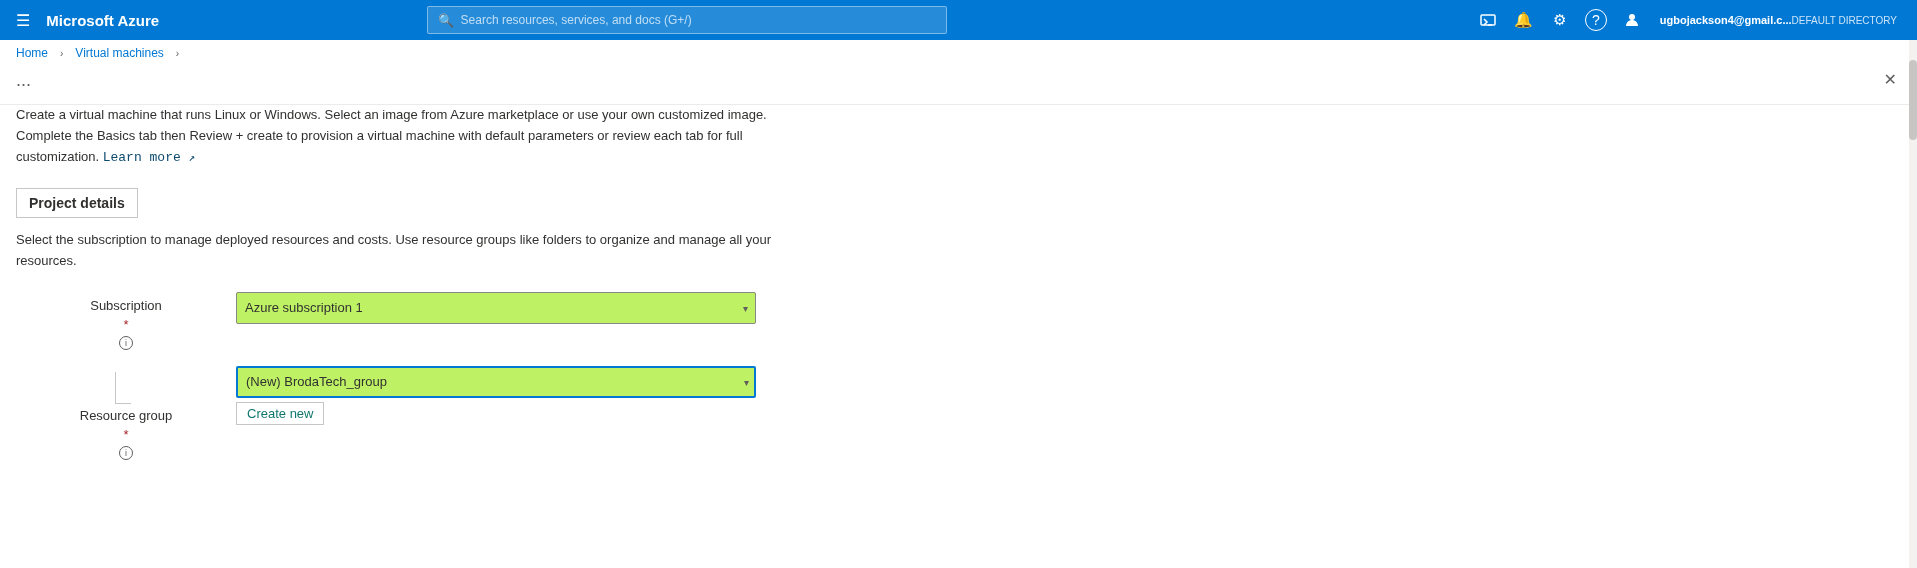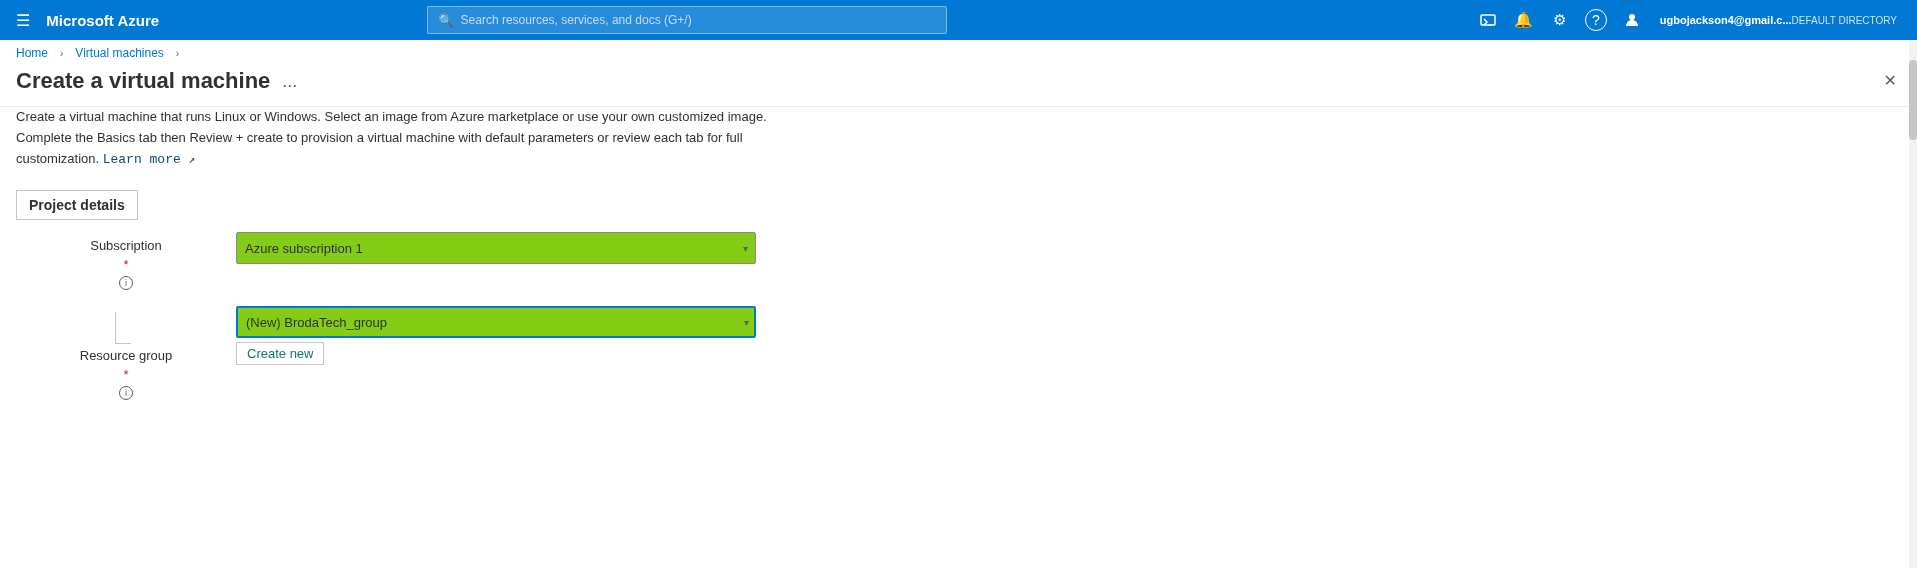--- a/index.html
+++ b/index.html
@@ -181,21 +181,21 @@
       max-width: 520px;
     }
     .select-box {
       width: 100%;
       height: 32px;
       border: 1px solid #8a8886;
       border-radius: 2px;
       padding: 0 32px 0 8px;
       font-size: 13px;
       color: #323130;
-      background: #84cc16;
+      background: #bef264;
       appearance: none;
       cursor: pointer;
       outline: none;
     }
     .select-chevron {
       position: absolute;
       right: 8px;
       top: 50%;
       transform: translateY(-50%);
       pointer-events: none;
@@ -264,41 +264,43 @@
 </nav>
 
 <div class="breadcrumb">
   <a>Home</a>
   <span class="chevron">›</span>
   <a>Virtual machines</a>
   <span class="chevron">›</span>
 </div>
 
 <div class="page-header">
-  <h1 class="page-title">Create a virtual machine</h1>
   <span class="page-header-dots">...</span>
   <span class="close-btn">✕</span>
 </div>
 
 <div class="main-content">
   <div class="content-area">
 
     
 
     
     <p class="description">
       <span>Create a virtual machine that runs Linux or Windows. Select an image from Azure marketplace or use your own customized image. Complete the Basics tab then Review + create to provision a virtual machine with default parameters or review each tab for full customization.</span>
       <a> <span>Learn more</span> <span style="font-size:11px;">↗</span></a>
     </p>
 
     
     <div class="section-title-box">
       <span>Project details</span>
     </div>
 
+    <p class="section-desc">
+      <span>Select the subscription to manage deployed resources and costs. Use resource groups like folders to organize and manage all your resources.</span>
+    </p>
 
     
     <div class="form-row">
       <div class="form-label-area">
         <span class="form-label">Subscription</span>
         <span class="required">*</span>
         <span class="info-icon">i</span>
       </div>
       <div class="form-control-area">
         <div class="select-wrapper">

